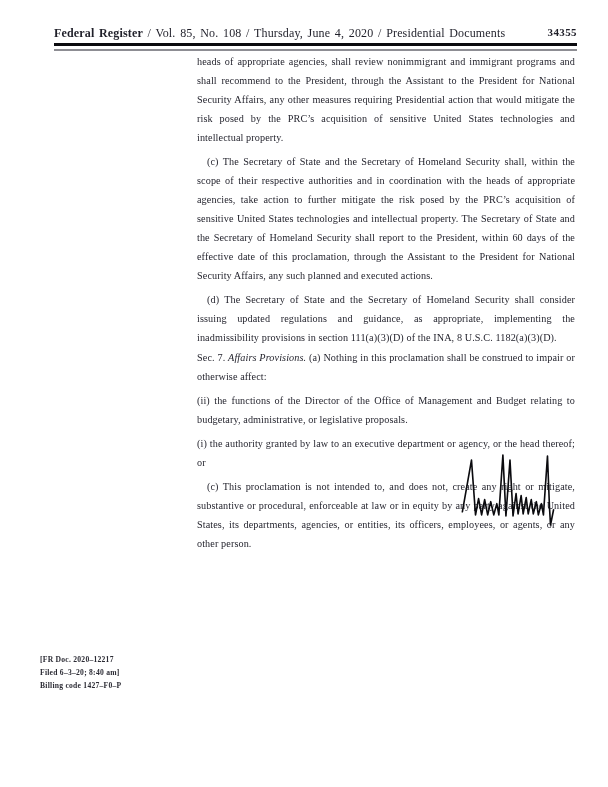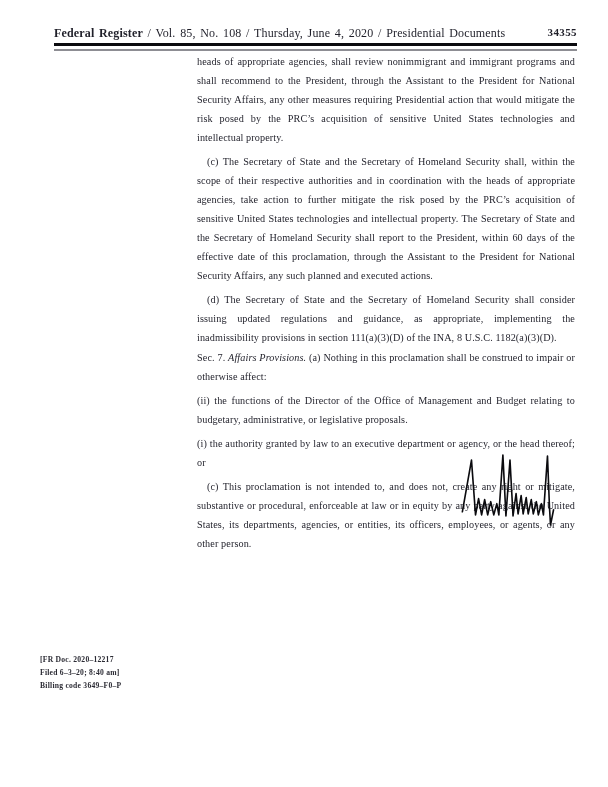--- a/index.html
+++ b/index.html
@@ -128,16 +128,16 @@
                L 51,9 L 54,64
                L 57,42 L 59,62 L 62,44 L 64,62 L 67,46 L 69,62
                L 72,48 L 74,62 L 77,50 L 79,63 L 82,52 L 84,63
                L 88,5 L 90,56 L 91,73 L 94,58" fill="none" stroke="#0b0b0f" stroke-width="1.6" stroke-linejoin="round" stroke-linecap="round"></path>
     </svg>
   </div>
 
   <div class="doc-footer">
     <div>[FR Doc. 2020–12217</div>
     <div>Filed 6–3–20; 8:40 am]</div>
-    <div>Billing code 3649–F0–P</div>
+    <div>Billing code 1427–F0–P</div>
   </div>
 
 </div>
 
 </body></html>

